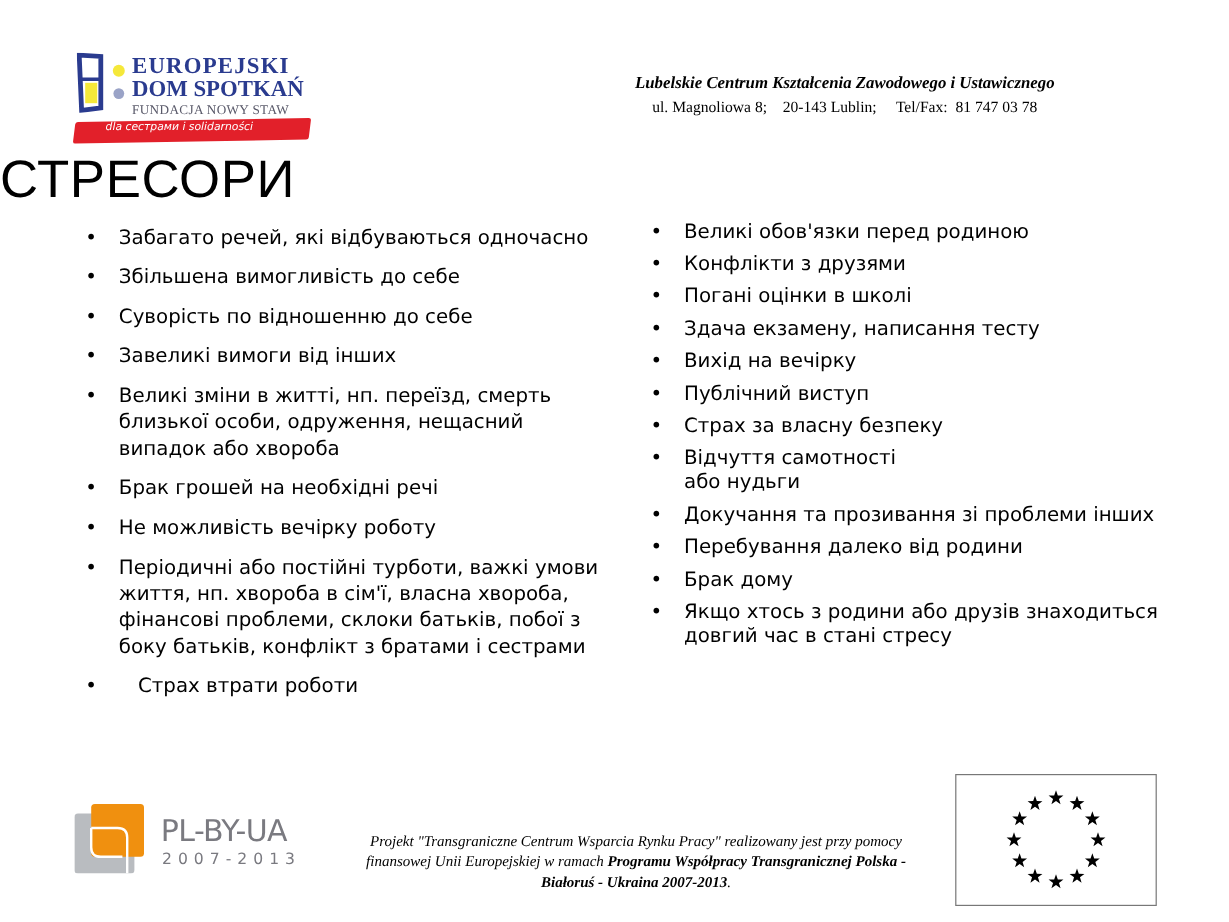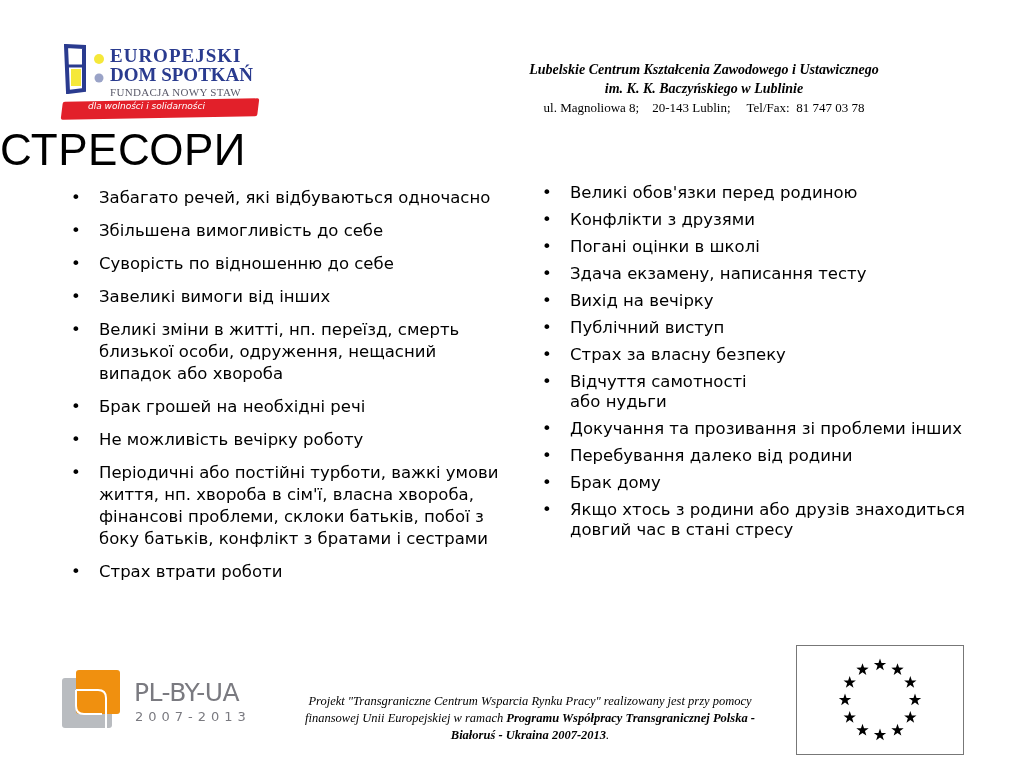--- a/index.html
+++ b/index.html
@@ -50,41 +50,40 @@
     <line x1="3" y1="22" x2="20" y2="22" stroke="#2a3b8f" stroke-width="3"></line>
   </svg>
   <svg style="position:absolute;left:30px;top:10px;width:14px;height:36px;" viewBox="0 0 14 36">
     <circle cx="7" cy="7" r="5" fill="#f5e83a"></circle>
     <circle cx="7" cy="26" r="4.5" fill="#9aa3c7"></circle>
   </svg>
   <div class="eds-text1">EUROPEJSKI</div>
   <div class="eds-text2">DOM SPOTKAŃ</div>
   <div class="eds-text3">FUNDACJA NOWY STAW</div>
   <div class="eds-banner"></div>
-  <div class="eds-banner-text">dla wolności i solidarności</div>
+  <div class="eds-banner-text">dla сестрами i solidarności</div>
 </div>
 
 <div class="inst">
   <div class="l1">Lubelskie Centrum Kształcenia Zawodowego i Ustawicznego</div>
-  <div class="l2">im. K. K. Baczyńskiego w Lublinie</div>
   <div class="l3">ul. Magnoliowa 8;    20-143 Lublin;     Tel/Fax:  81 747 03 78</div>
 </div>
 
 <h1 class="title" style="margin:0;">СТРЕСОРИ</h1>
 
 <ul class="bullets left-list" id="left-list">
     <li><span class="dot">•</span><span style="white-space: pre-line;">Забагато речей, які відбуваються одночасно</span></li>
     <li><span class="dot">•</span><span style="white-space: pre-line;">Збільшена вимогливість до себе</span></li>
     <li><span class="dot">•</span><span style="white-space: pre-line;">Суворість по відношенню до себе</span></li>
     <li><span class="dot">•</span><span style="white-space: pre-line;">Завеликі вимоги від інших</span></li>
     <li><span class="dot">•</span><span style="white-space: pre-line;">Великі зміни в житті, нп. переїзд, смерть близької особи, одруження, нещасний випадок або хвороба</span></li>
     <li><span class="dot">•</span><span style="white-space: pre-line;">Брак грошей на необхідні речі</span></li>
     <li><span class="dot">•</span><span style="white-space: pre-line;">Не можливість вечірку роботу</span></li>
     <li><span class="dot">•</span><span style="white-space: pre-line;">Періодичні або постійні турботи, важкі умови життя, нп. хвороба в сім'ї, власна хвороба, фінансові проблеми, склоки батьків, побої з боку батьків, конфлікт з братами і сестрами</span></li>
-    <li><span class="dot">•</span><span style="white-space: pre-line;">Страх втрати роботи</span></li>
+    <li><span class="dot">•</span><span style="white-space: pre-line; margin-left: 16px;">Страх втрати роботи</span></li>
   </ul>
 <ul class="bullets right-list" id="right-list">
     <li><span class="dot">•</span><span style="white-space: pre-line;">Великі обов'язки перед родиною</span></li>
     <li><span class="dot">•</span><span style="white-space: pre-line;">Конфлікти з друзями</span></li>
     <li><span class="dot">•</span><span style="white-space: pre-line;">Погані оцінки в школі</span></li>
     <li><span class="dot">•</span><span style="white-space: pre-line;">Здача екзамену, написання тесту</span></li>
     <li><span class="dot">•</span><span style="white-space: pre-line;">Вихід на вечірку</span></li>
     <li><span class="dot">•</span><span style="white-space: pre-line;">Публічний виступ</span></li>
     <li><span class="dot">•</span><span style="white-space: pre-line;">Страх за власну безпеку</span></li>
     <li><span class="dot">•</span><span style="white-space: pre-line;">Відчуття самотності

